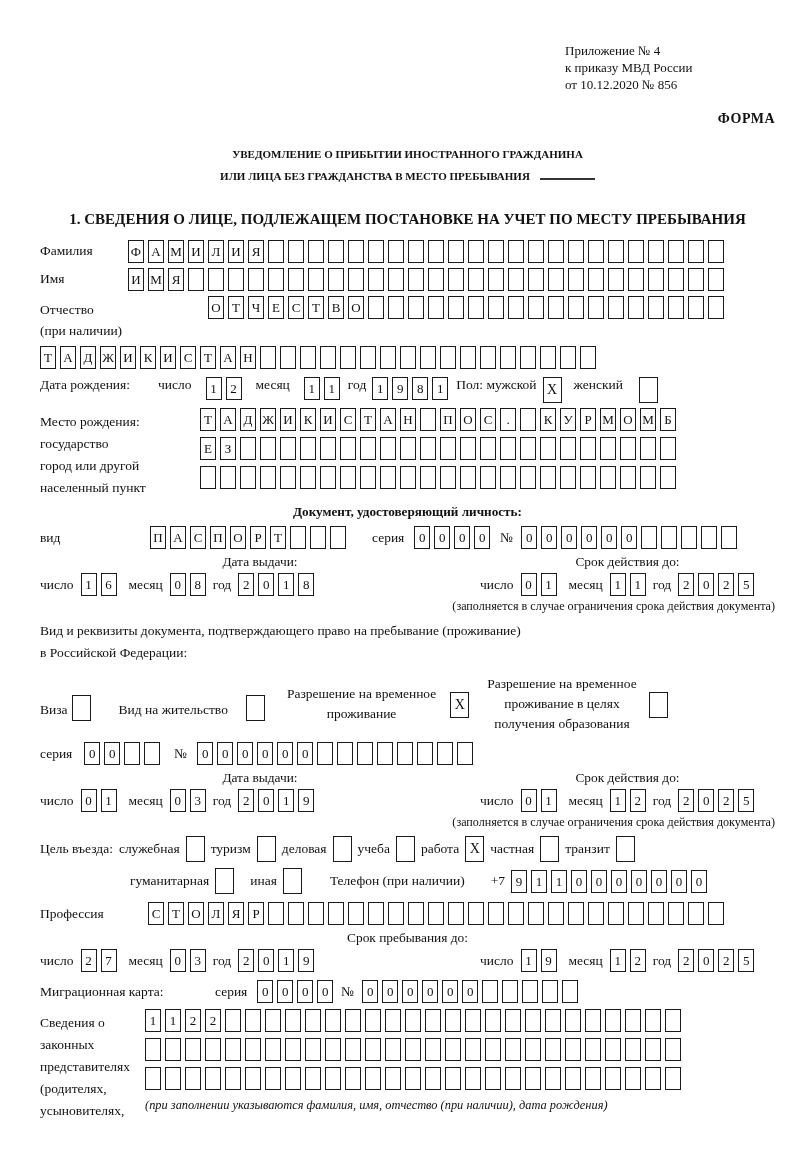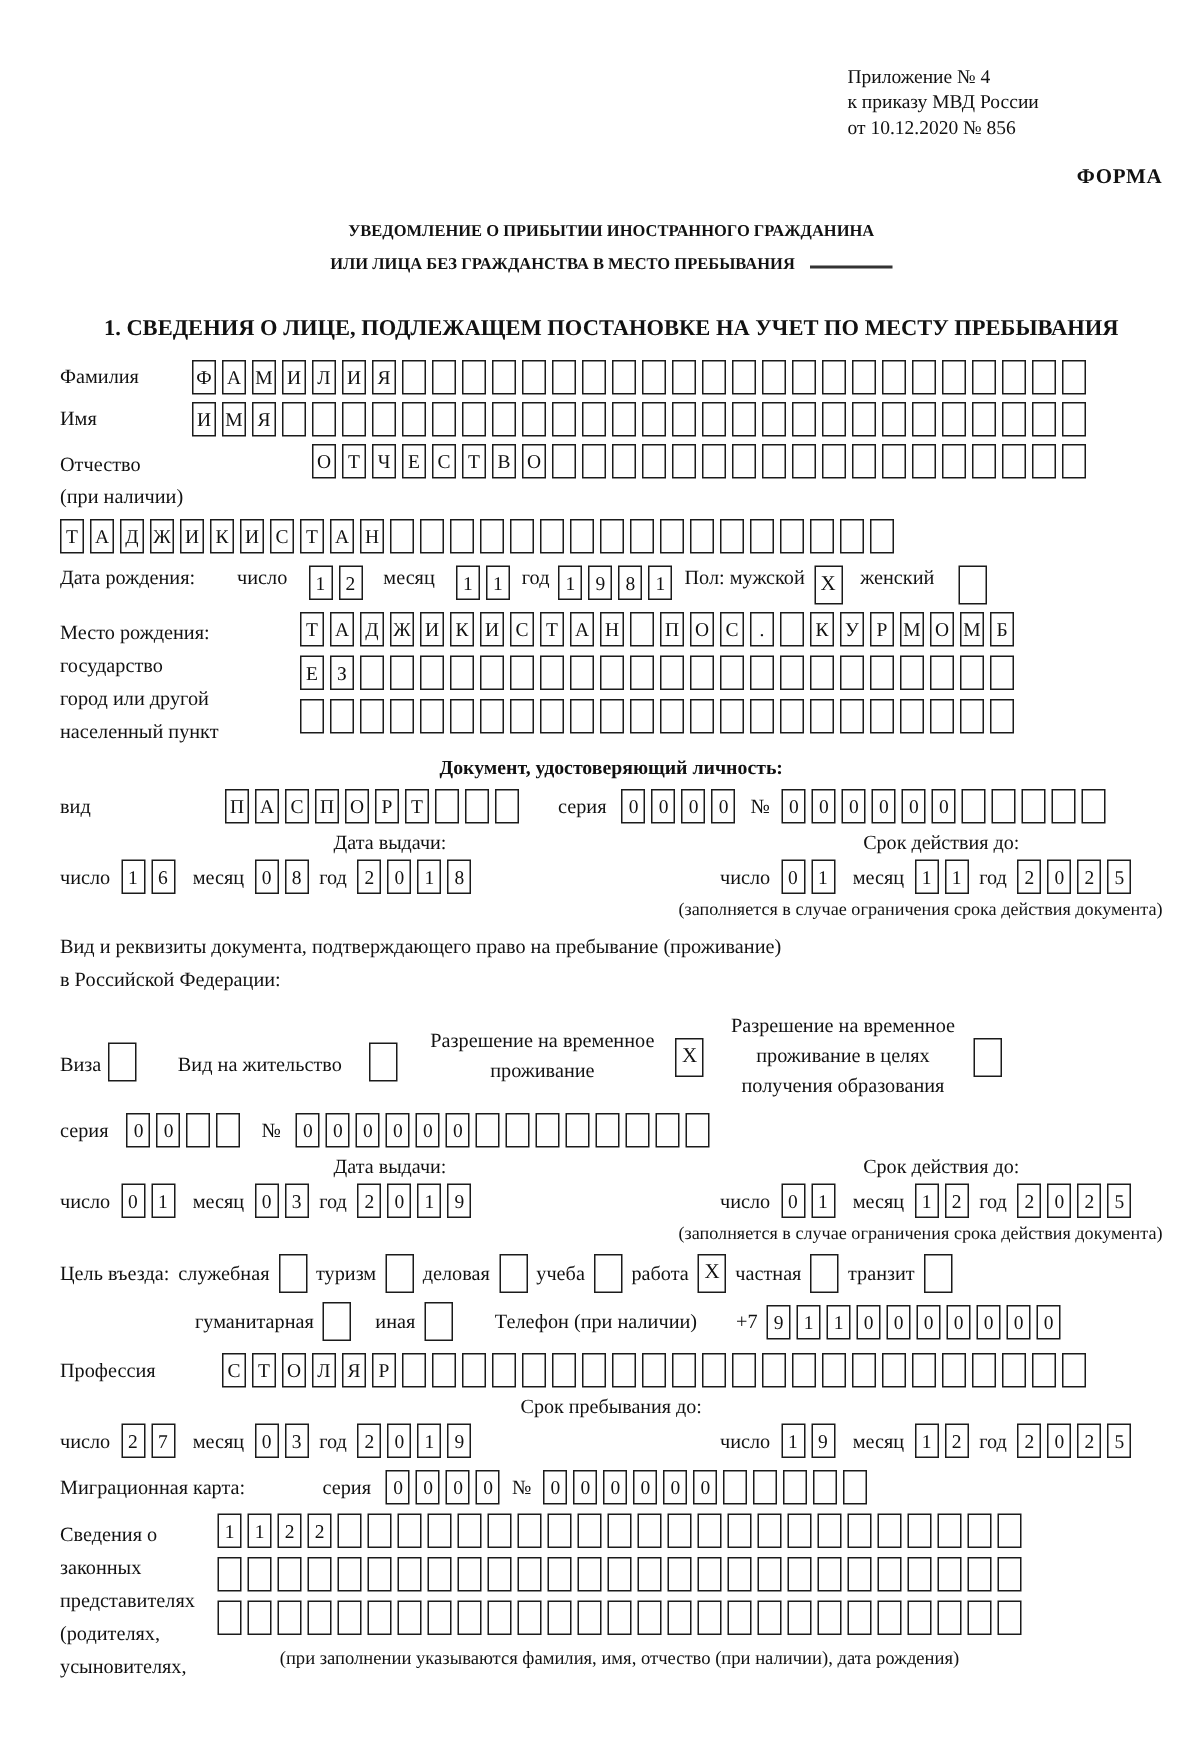--- a/index.html
+++ b/index.html
@@ -28,21 +28,21 @@
   .dates-head .dh-r{flex:1;text-align:center;}
   .dates-vals{display:flex;align-items:center;margin-top:3px;}
   .dgroup{display:flex;align-items:center;gap:7px;}
   .dgroup .w{margin-left:5px;}
   .dates-note{text-align:right;font-size:12.1px;margin-top:3px;}
   .gap{display:inline-block;}
   .cbrow{display:flex;align-items:center;margin:10px 0 8px 0;}
   .ctr{text-align:center;line-height:20px;}
   .purpose{display:flex;align-items:center;gap:6px;flex-wrap:nowrap;}
   .mt8{margin-top:8px;} .mt6{margin-top:6px;} .mt4{margin-top:4px;}
-  .rep-note{font-size:12.4px;margin-top:8px;text-align:center;}
+  .rep-note{font-size:12.4px;margin-top:8px;text-align:left;font-style:italic;}
 </style>
 </head>
 <body>
 
 <div class="page">
 
   <div class="hdr">
     <div>Приложение № 4</div>
     <div>к приказу МВД России</div>
     <div>от 10.12.2020 № 856</div>

